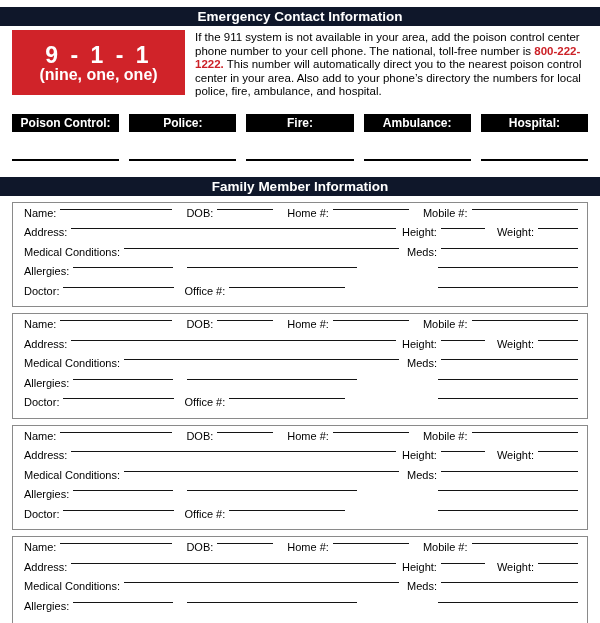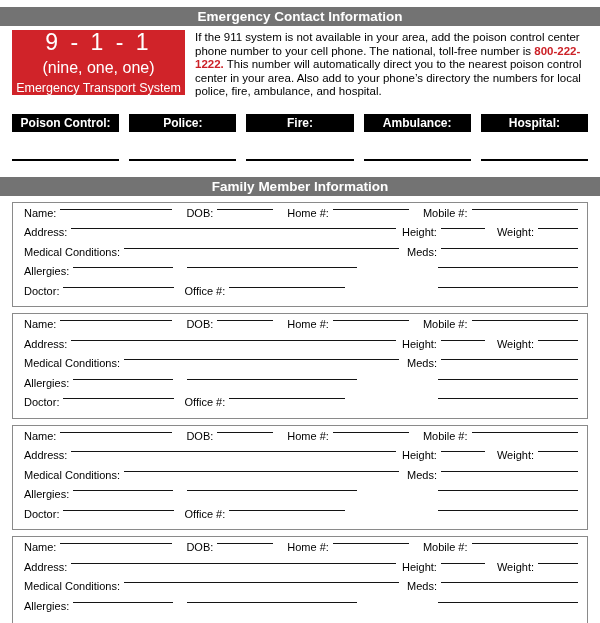--- a/index.html
+++ b/index.html
@@ -4,32 +4,32 @@
 <style>
   * { box-sizing: border-box; }
   html, body { margin: 0; padding: 0; }
   body {
     width: 600px; height: 623px; overflow: hidden;
     background: #ffffff;
     font-family: "Liberation Sans", sans-serif;
     color: #000;
   }
   .bar {
-    background: #737373; color: #fff;
+    background: #0f172a; color: #fff;
     font-weight: bold; font-size: 13.5px;
     text-align: center; height: 19px; line-height: 19px;
     width: 600px;
   }
   .top-bar { margin-top: 7px; }
   .intro { display: flex; margin: 4px 12px 0 12px; gap: 10px; }
   .box911 {
     width: 173px; height: 65px; flex: 0 0 173px;
     background: #d02329; color: #fff;
-    display: flex; flex-direction: column; justify-content: space-between;
-    text-align: center; font-weight: normal;
+    display: flex; flex-direction: column; justify-content: center;
+    text-align: center; font-weight: bold;
   }
   .box911 .num { font-size: 23px; letter-spacing: 3px; line-height: 24px; }
   .box911 .sub { font-size: 16px; line-height: 14px; margin-top: 1px; }
   .box911 .cap { font-size: 12.5px; line-height: 14px; }
   .intro-text { flex: 1; font-size: 11.5px; line-height: 13.6px; padding-top: 1px; }
   .phone { font-weight: bold; color: #cc2127; }
   .contacts-row { display: flex; gap: 10px; margin: 15px 12px 0 12px; }
   .contact-box {
     flex: 1; background: #000000; color: #fff;
     font-weight: bold; font-size: 12px; text-align: center;
@@ -57,21 +57,20 @@
 </style>
 </head>
 <body>
 
 <div class="bar top-bar">Emergency Contact Information</div>
 
 <div class="intro">
   <div class="box911" style="background-color: rgb(208, 35, 41);">
     <div class="num">9 - 1 - 1</div>
     <div class="sub">(nine, one, one)</div>
-    <div class="cap">Emergency Transport System</div>
   </div>
   <div class="intro-text"><span>If the 911 system is not available in your area, add the poison control center phone number to your cell phone. The national, toll-free number is </span><span class="phone" style="color: rgb(204, 33, 39);">800-222-1222.</span><span> This number will automatically direct you to the nearest poison control center in your area. Also add to your phone’s directory the numbers for local police, fire, ambulance, and hospital.</span></div>
 </div>
 
 <div class="contacts-row">
   <div class="contact-box">Poison Control:</div>
   <div class="contact-box">Police:</div>
   <div class="contact-box">Fire:</div>
   <div class="contact-box">Ambulance:</div>
   <div class="contact-box">Hospital:</div>

